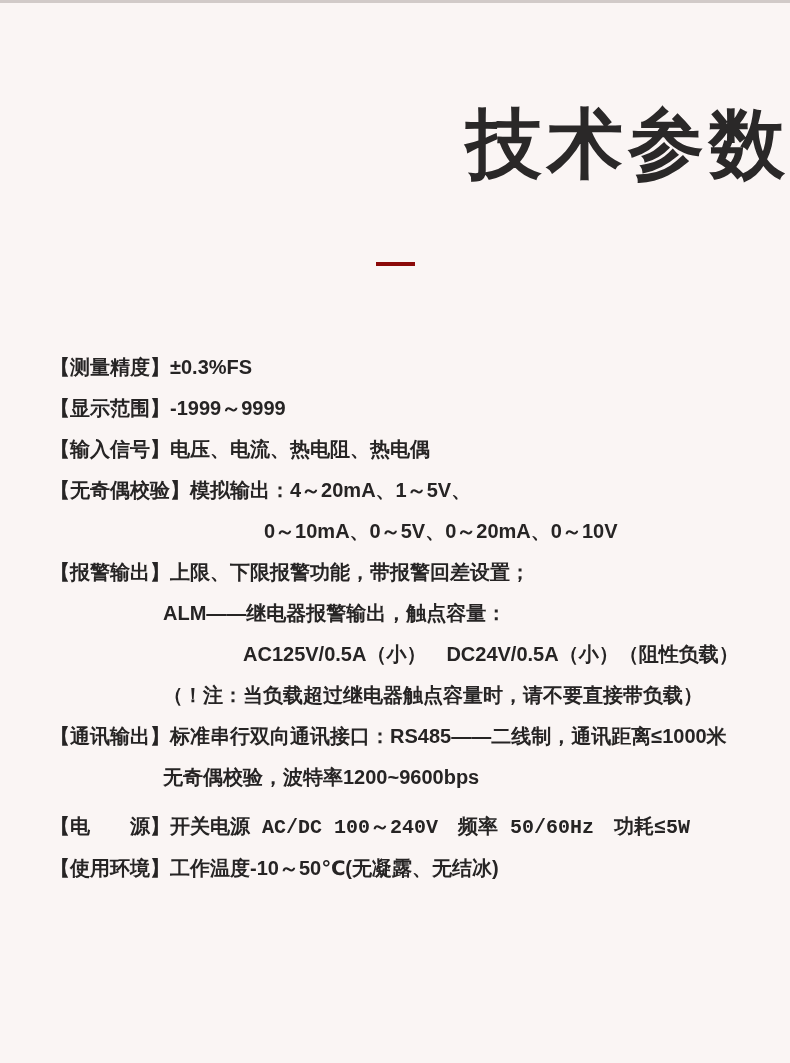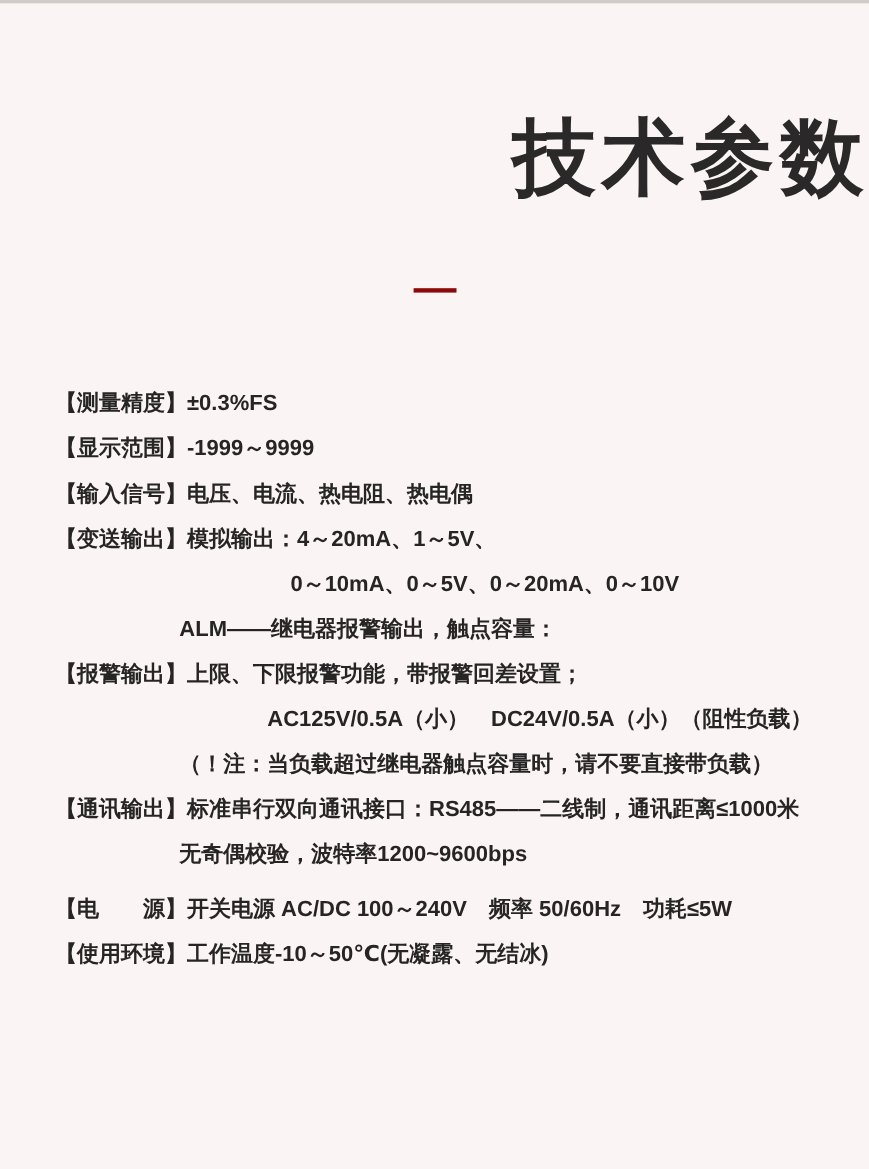--- a/index.html
+++ b/index.html
@@ -51,21 +51,21 @@
     display: inline-block;
     min-width: 113px;
     white-space: pre;
     flex: 0 0 auto;
   }
   .spec-text {
     white-space: pre;
   }
   .indent-a .spec-text { padding-left: 101px; }
   .indent-b .spec-text { padding-left: 80px; }
-  .gap-top { margin-top: 9px; }
+  .gap-top { margin-top: 9px; font-family: Liberation Mono, monospace; }
 </style>
 </head>
 <body>
 
 <div class="page">
   <div class="top-bar"></div>
 
   <h1 class="title">技术参数</h1>
 
   <div class="accent-dash"></div>
@@ -81,37 +81,37 @@
       <span class="spec-label">【显示范围】</span>
       <span class="spec-text">-1999～9999</span>
     </div>
 
     <div class="spec-row">
       <span class="spec-label">【输入信号】</span>
       <span class="spec-text">电压、电流、热电阻、热电偶</span>
     </div>
 
     <div class="spec-row">
-      <span class="spec-label">【变送输出】</span>
+      <span class="spec-label">【无奇偶校验】</span>
       <span class="spec-text">模拟输出：4～20mA、1～5V、</span>
     </div>
 
     <div class="spec-row indent-a">
       <span class="spec-label"></span>
       <span class="spec-text">0～10mA、0～5V、0～20mA、0～10V</span>
     </div>
 
     <div class="spec-row">
-      <span class="spec-label"></span>
-      <span class="spec-text">ALM——继电器报警输出，触点容量：</span>
+      <span class="spec-label">【报警输出】</span>
+      <span class="spec-text">上限、下限报警功能，带报警回差设置；</span>
     </div>
 
     <div class="spec-row">
-      <span class="spec-label">【报警输出】</span>
-      <span class="spec-text">上限、下限报警功能，带报警回差设置；</span>
+      <span class="spec-label"></span>
+      <span class="spec-text">ALM——继电器报警输出，触点容量：</span>
     </div>
 
     <div class="spec-row indent-b">
       <span class="spec-label"></span>
       <span class="spec-text">AC125V/0.5A（小）　DC24V/0.5A（小）（阻性负载）</span>
     </div>
 
     <div class="spec-row indent-b">
       <span class="spec-label"></span>
     </div>

